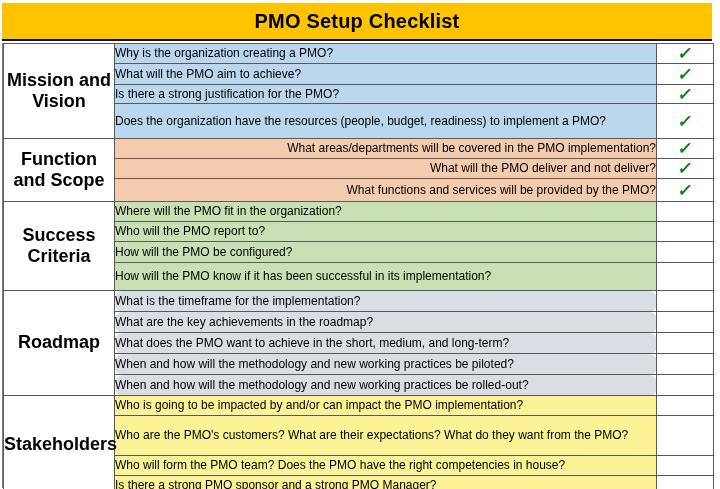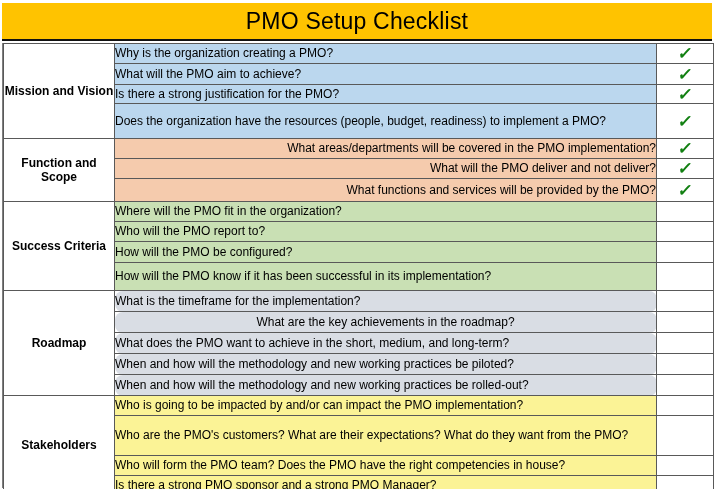--- a/index.html
+++ b/index.html
@@ -31,22 +31,22 @@
     width: 710px;
     height: 38px;
     background: #FFC300;
     border-bottom: 2px solid #111111;
     box-sizing: border-box;
     display: flex;
     align-items: center;
     justify-content: center;
   }
   .title-text {
-    font-size: 23px;
-    font-weight: normal;
+    font-size: 20px;
+    font-weight: bold;
     color: #000000;
     letter-spacing: 0.2px;
     line-height: 1;
     white-space: nowrap;
   }
 
   
   .grid {
     position: absolute;
     left: 2px;
@@ -74,21 +74,21 @@
   }
 
   
   col.c-cat   { width: 111px; }
   col.c-q     { width: 542px; }
   col.c-chk   { width: 57px; }
 
   td.cat {
     text-align: center;
     font-weight: bold;
-    font-size: 12px;
+    font-size: 18px;
     color: #000000;
     line-height: 1.18;
     background: #ffffff;
     padding: 0 3px;
   }
 
   td.q {
     font-size: 12px;
     color: #000000;
     line-height: 1.25;
@@ -179,21 +179,21 @@
           </tr>
           <tr style="height: 28px;">
             <td class="q fill-success">How will the PMO know if it has been successful in its implementation?</td>
             <td class="chk"></td>
           </tr>
           <tr style="height: 21px;">
             <td class="cat" rowspan="5">Roadmap</td>
             <td class="q fill-roadmap">What is the timeframe for the implementation?</td>
             <td class="chk"></td>
           </tr>
-          <tr style="height: 21px; text-align: center;">
+          <tr style="height: 21px;">
             <td class="q fill-roadmap">What are the key achievements in the roadmap?</td>
             <td class="chk"></td>
           </tr>
           <tr style="height: 21px;">
             <td class="q fill-roadmap">What does the PMO want to achieve in the short, medium, and long-term?</td>
             <td class="chk"></td>
           </tr>
           <tr style="height: 21px;">
             <td class="q fill-roadmap">When and how will the methodology and new working practices be piloted?</td>
             <td class="chk"></td>

